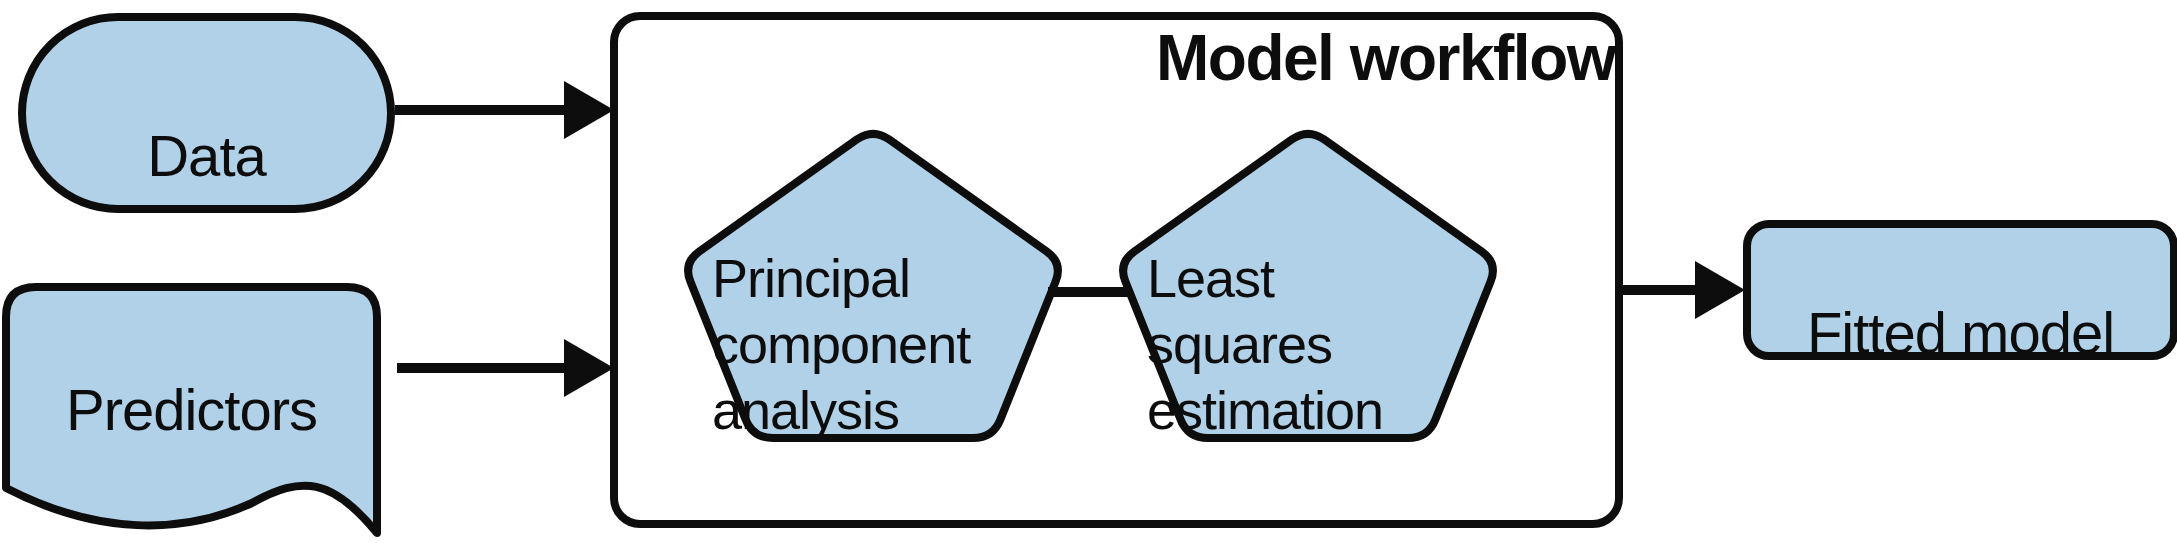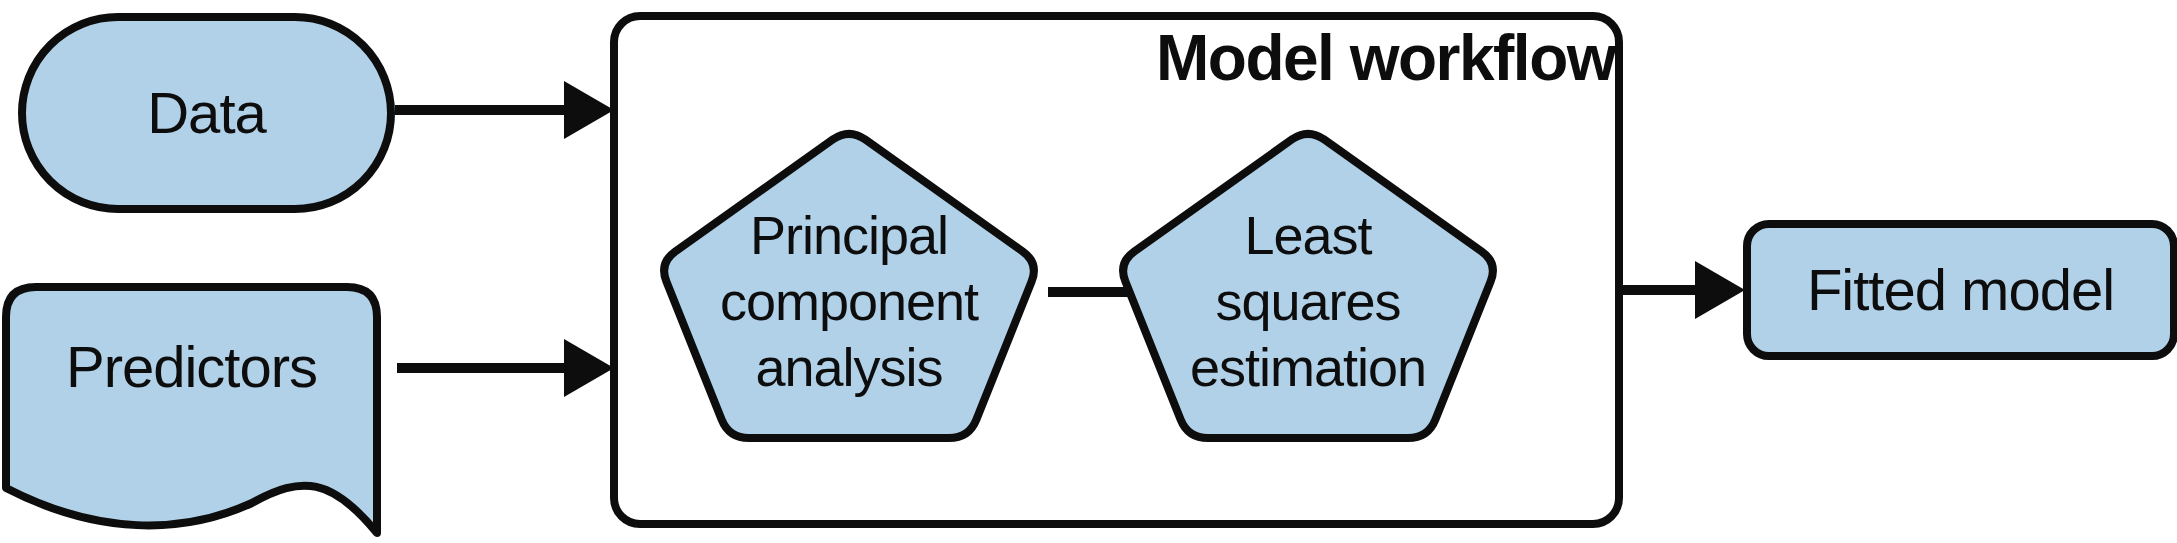--- a/index.html
+++ b/index.html
@@ -21,25 +21,26 @@
     overflow: hidden;
   }
 
   
   .node-label {
     position: absolute;
     left: 0; right: 0;
     display: flex;
     align-items: center;
     justify-content: center;
-    text-align: center;
+    text-align: left;
     font-size: 58px;
     letter-spacing: -1px;
     line-height: 1.1;
     color: var(--stroke);
+    margin-top: 43px;
   }
 
   
   #data-node {
     position: absolute;
     left: 18px; top: 13px;
     width: 377px; height: 200px;
     background: var(--node-fill);
     border: 8px solid var(--stroke);
     border-radius: 110px;
@@ -73,21 +74,21 @@
     letter-spacing: -1.5px;
     line-height: 1.1;
     color: var(--stroke);
   }
 
   
   .pentagon-node {
     position: absolute;
     width: 390px; height: 320px;
   }
-  #pca-node { left: 654px; top: 123px; text-decoration: underline; }
+  #pca-node { left: 678px; top: 123px; text-decoration: underline; }
   #lse-node { left: 1113px; top: 123px; }
   .pentagon-node svg { position: absolute; left: 0; top: 0; }
   .pentagon-node .node-label {
     top: 36px; height: 284px;
     font-size: 54px;
     line-height: 66px;
     padding: 0 34px;
   }
 
   

